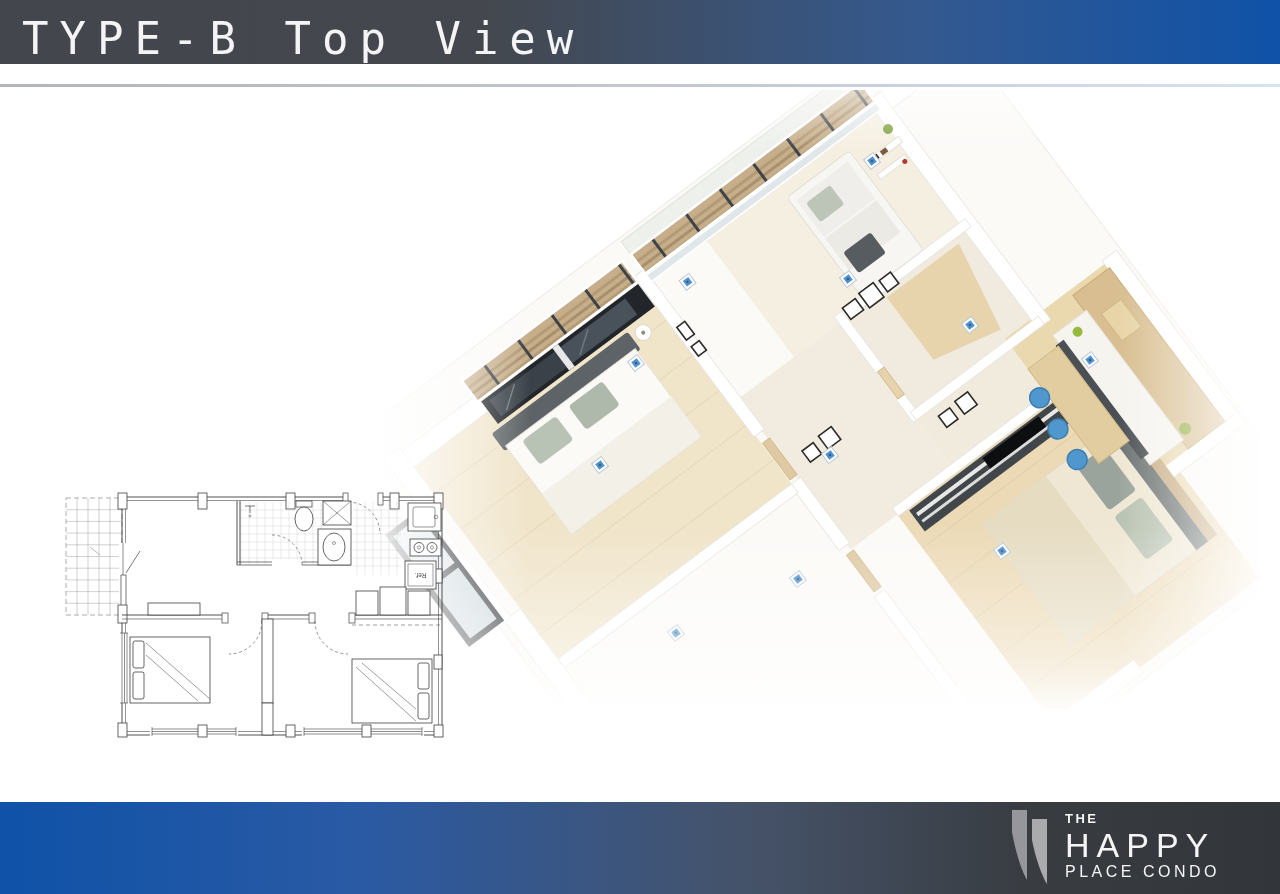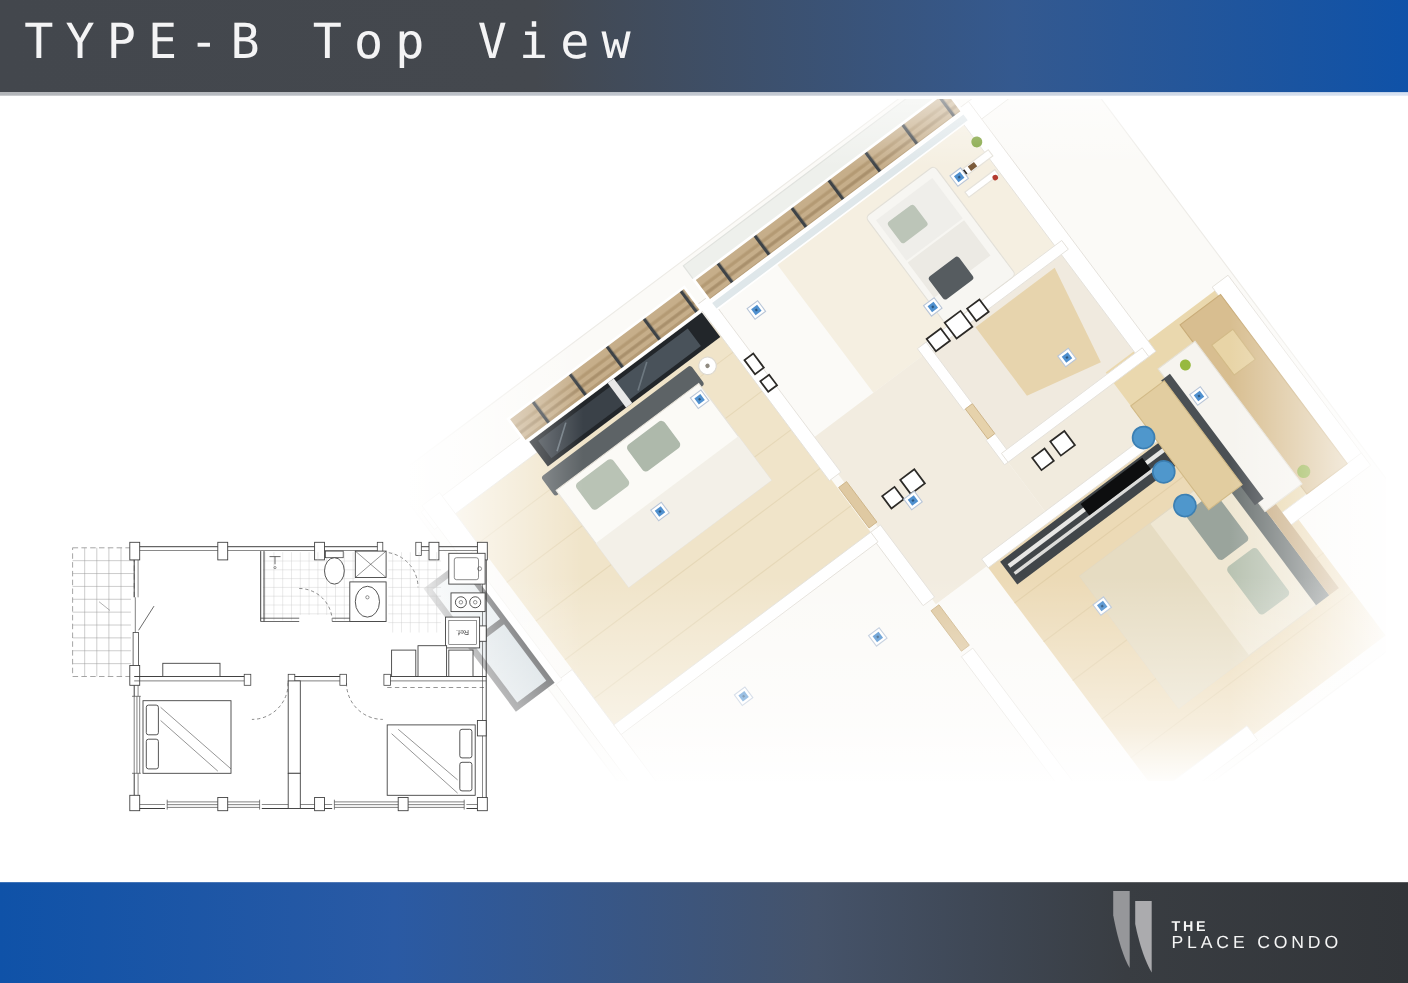--- a/index.html
+++ b/index.html
@@ -2,21 +2,21 @@
 <html style="--header-gradient-left: #43474d; --header-gradient-right: #0f52a8; --footer-gradient-left: #0f52a8; --footer-gradient-right: #323539; --divider-light: #d7e2f2; --diffuser-blue: #4f90cf; --stool-blue: #4f97cc; --blinds-tan: #c6ae8a; --window-frame-dark: #1d2024; --plan-line: #3f3f3f;"><head>
 <meta charset="utf-8">
 <style>
   html,body{margin:0;padding:0;background:#ffffff;}
   .page{
     position:relative;width:1280px;height:894px;overflow:hidden;background:#fff;
     font-family:"Liberation Sans",sans-serif;
   }
   
   .header{
-    position:absolute;left:0;top:0;width:1280px;height:84px;
+    position:absolute;left:0;top:0;width:1280px;height:64px;
     background:linear-gradient(90deg,
       var(--header-gradient-left,#43474d) 0%,
       #44484e 38%,
       #34598f 72%,
       var(--header-gradient-right,#0f52a8) 100%);
   }
   .header .title{
     position:absolute;left:22px;top:13px;margin:0;
     font-family:"DejaVu Sans Mono",monospace;
     font-size:44px;font-weight:500;letter-spacing:11px;
@@ -29,21 +29,21 @@
   
   .footer{
     position:absolute;left:0;top:802px;width:1280px;height:92px;
     background:linear-gradient(90deg,
       var(--footer-gradient-left,#0f52a8) 0%,
       #2a5aa4 28%,
       #45536a 58%,
       #393d42 80%,
       var(--footer-gradient-right,#323539) 100%);
   }
-  .logo{position:absolute;left:1010px;top:808px;display:flex;align-items:center;}
+  .logo{position:absolute;left:1010px;top:808px;display:flex;align-items:flex-start;}
   .logo-text{margin-left:13px;color:#f5f5f5;}
   .logo-the{font-size:13px;font-weight:bold;letter-spacing:2.5px;line-height:14px;margin-top:4px;}
   .logo-happy{font-size:34px;font-weight:400;letter-spacing:7px;line-height:36px;margin-top:1px;}
   .logo-place{font-size:16px;font-weight:400;letter-spacing:3.5px;line-height:16px;margin-top:1px;}
   
   .render-wrap{position:absolute;left:370px;top:90px;width:890px;height:620px;}
   .plan-wrap{position:absolute;left:60px;top:485px;width:395px;height:265px;}
   svg{display:block;}
 </style>
 </head>
@@ -384,17 +384,18 @@
   </div>
 
   <div class="footer"></div>
   <div class="logo">
     <svg width="42" height="80" viewBox="0 0 42 80" aria-hidden="true">
       <path d="M2,2 H17 V72 C12,64 6,46 2,24 Z" fill="#96979a"></path>
       <path d="M22,11 H37 V76 C32,68 26,52 22,32 Z" fill="#ababae"></path>
     </svg>
     <div class="logo-text">
       <div class="logo-the">THE</div>
+      <div class="logo-happy">HAPPY</div>
       <div class="logo-place">PLACE CONDO</div>
     </div>
   </div>
 
 </div>
 
 </body></html>

